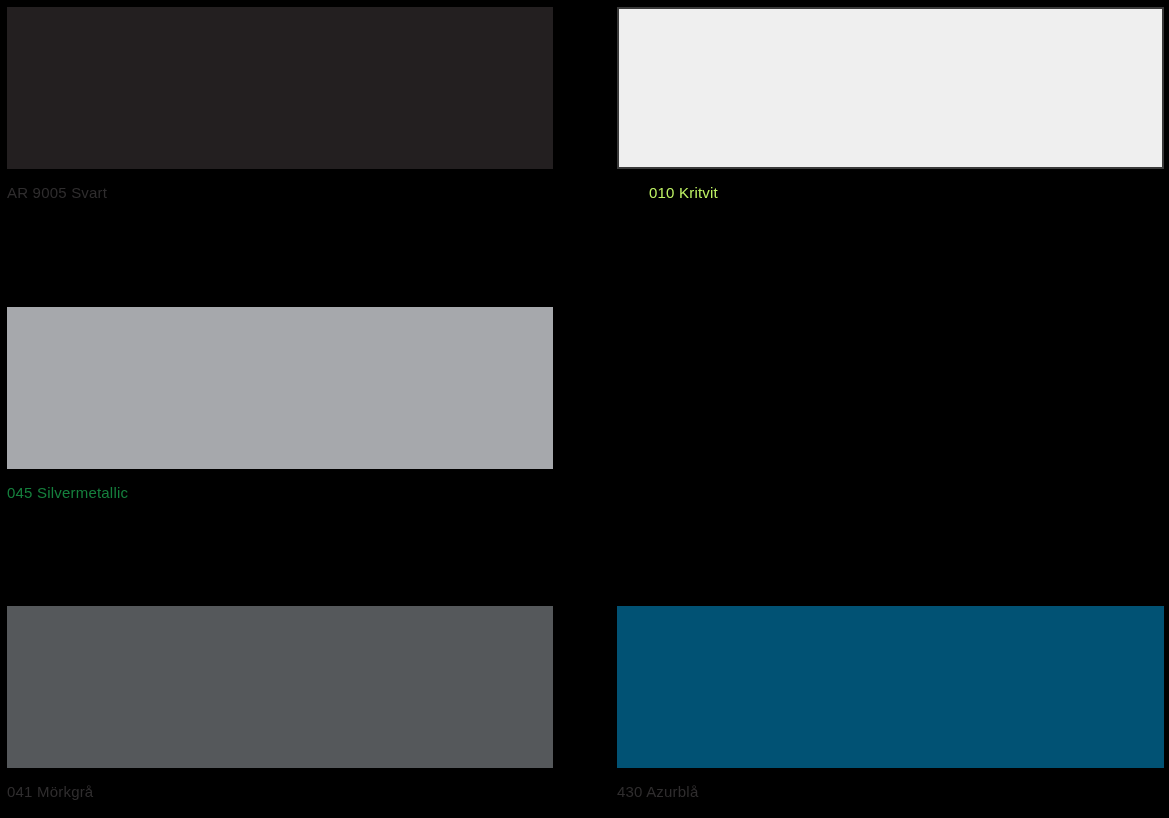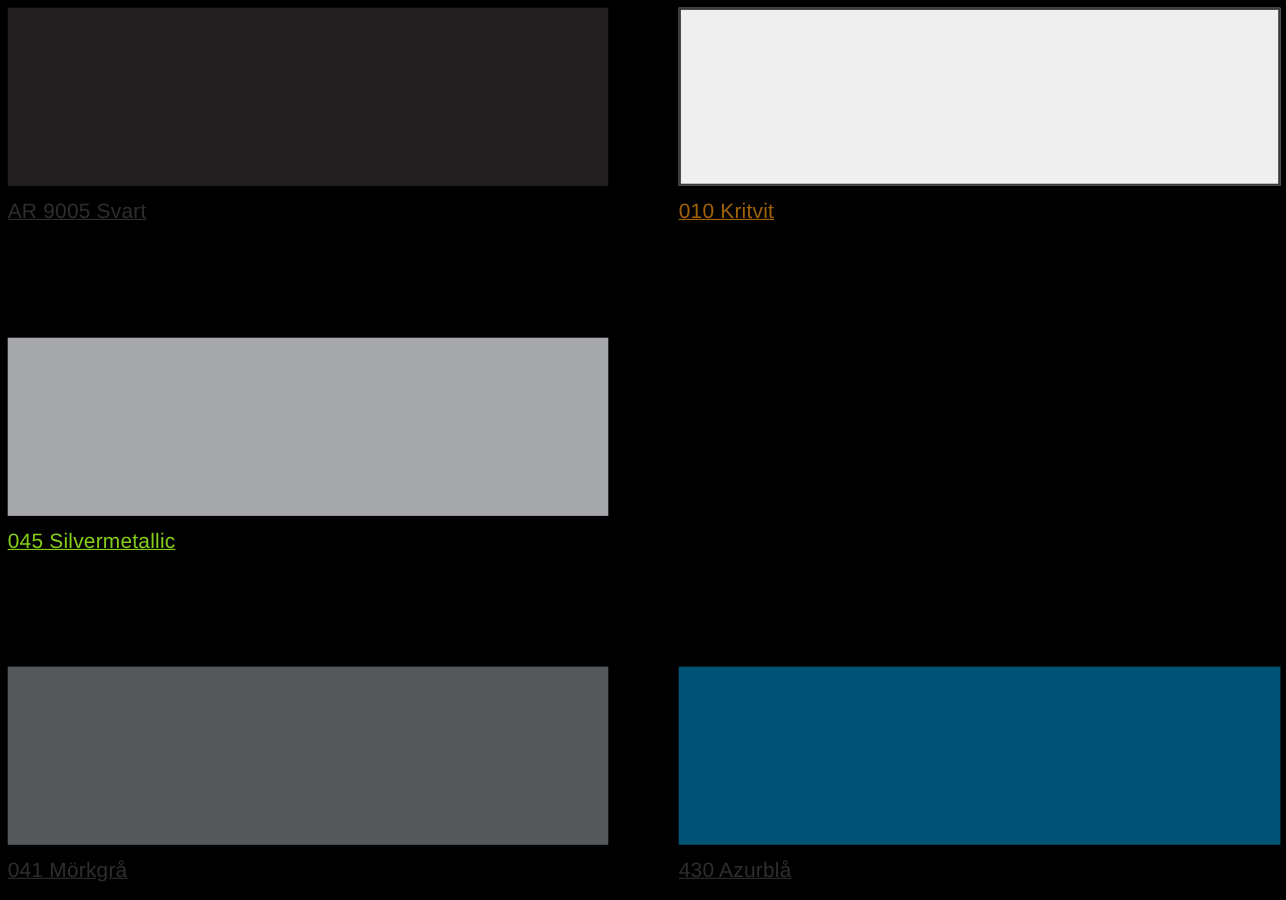--- a/index.html
+++ b/index.html
@@ -47,47 +47,46 @@
   }
 
   .swatch-chip.has-border {
     border: 2px solid #3a3a3a;
   }
 
   .swatch-label {
     display: block;
     margin-top: 13px;
     font-family: "Liberation Sans", sans-serif;
-    font-size: 19px;
+    font-size: 15px;
     font-weight: 400;
     line-height: 22px;
     letter-spacing: 0.2px;
     color: #2f2d2e;
     white-space: nowrap;
-    text-decoration: underline;
   }
 </style>
 </head>
 <body style="background-color: rgb(0, 0, 0);">
 
 <div class="palette-grid">
 
   <div class="swatch-cell col-left row-1">
     <span class="swatch-chip" style="background-color: rgb(35, 31, 32);"></span>
     <span class="swatch-label" style="color: rgb(47, 45, 46);">AR 9005 Svart</span>
   </div>
 
   <div class="swatch-cell col-right row-1">
     <span class="swatch-chip has-border" style="background-color: rgb(239, 239, 239); border-color: rgb(58, 58, 58);"></span>
-    <span class="swatch-label" style="color: #a16207;">010 Kritvit</span>
+    <span class="swatch-label" style="color: #bef264; margin-left: 32px;">010 Kritvit</span>
   </div>
 
   <div class="swatch-cell col-left row-2">
     <span class="swatch-chip" style="background-color: rgb(166, 168, 172);"></span>
-    <span class="swatch-label" style="color: #84cc16;">045 Silvermetallic</span>
+    <span class="swatch-label" style="color: #15803d;">045 Silvermetallic</span>
   </div>
 
 
   <div class="swatch-cell col-left row-3">
     <span class="swatch-chip" style="background-color: rgb(85, 88, 91);"></span>
     <span class="swatch-label" style="color: rgb(47, 45, 46);">041 Mörkgrå</span>
   </div>
 
   <div class="swatch-cell col-right row-3">
     <span class="swatch-chip" style="background-color: rgb(1, 82, 116);"></span>

